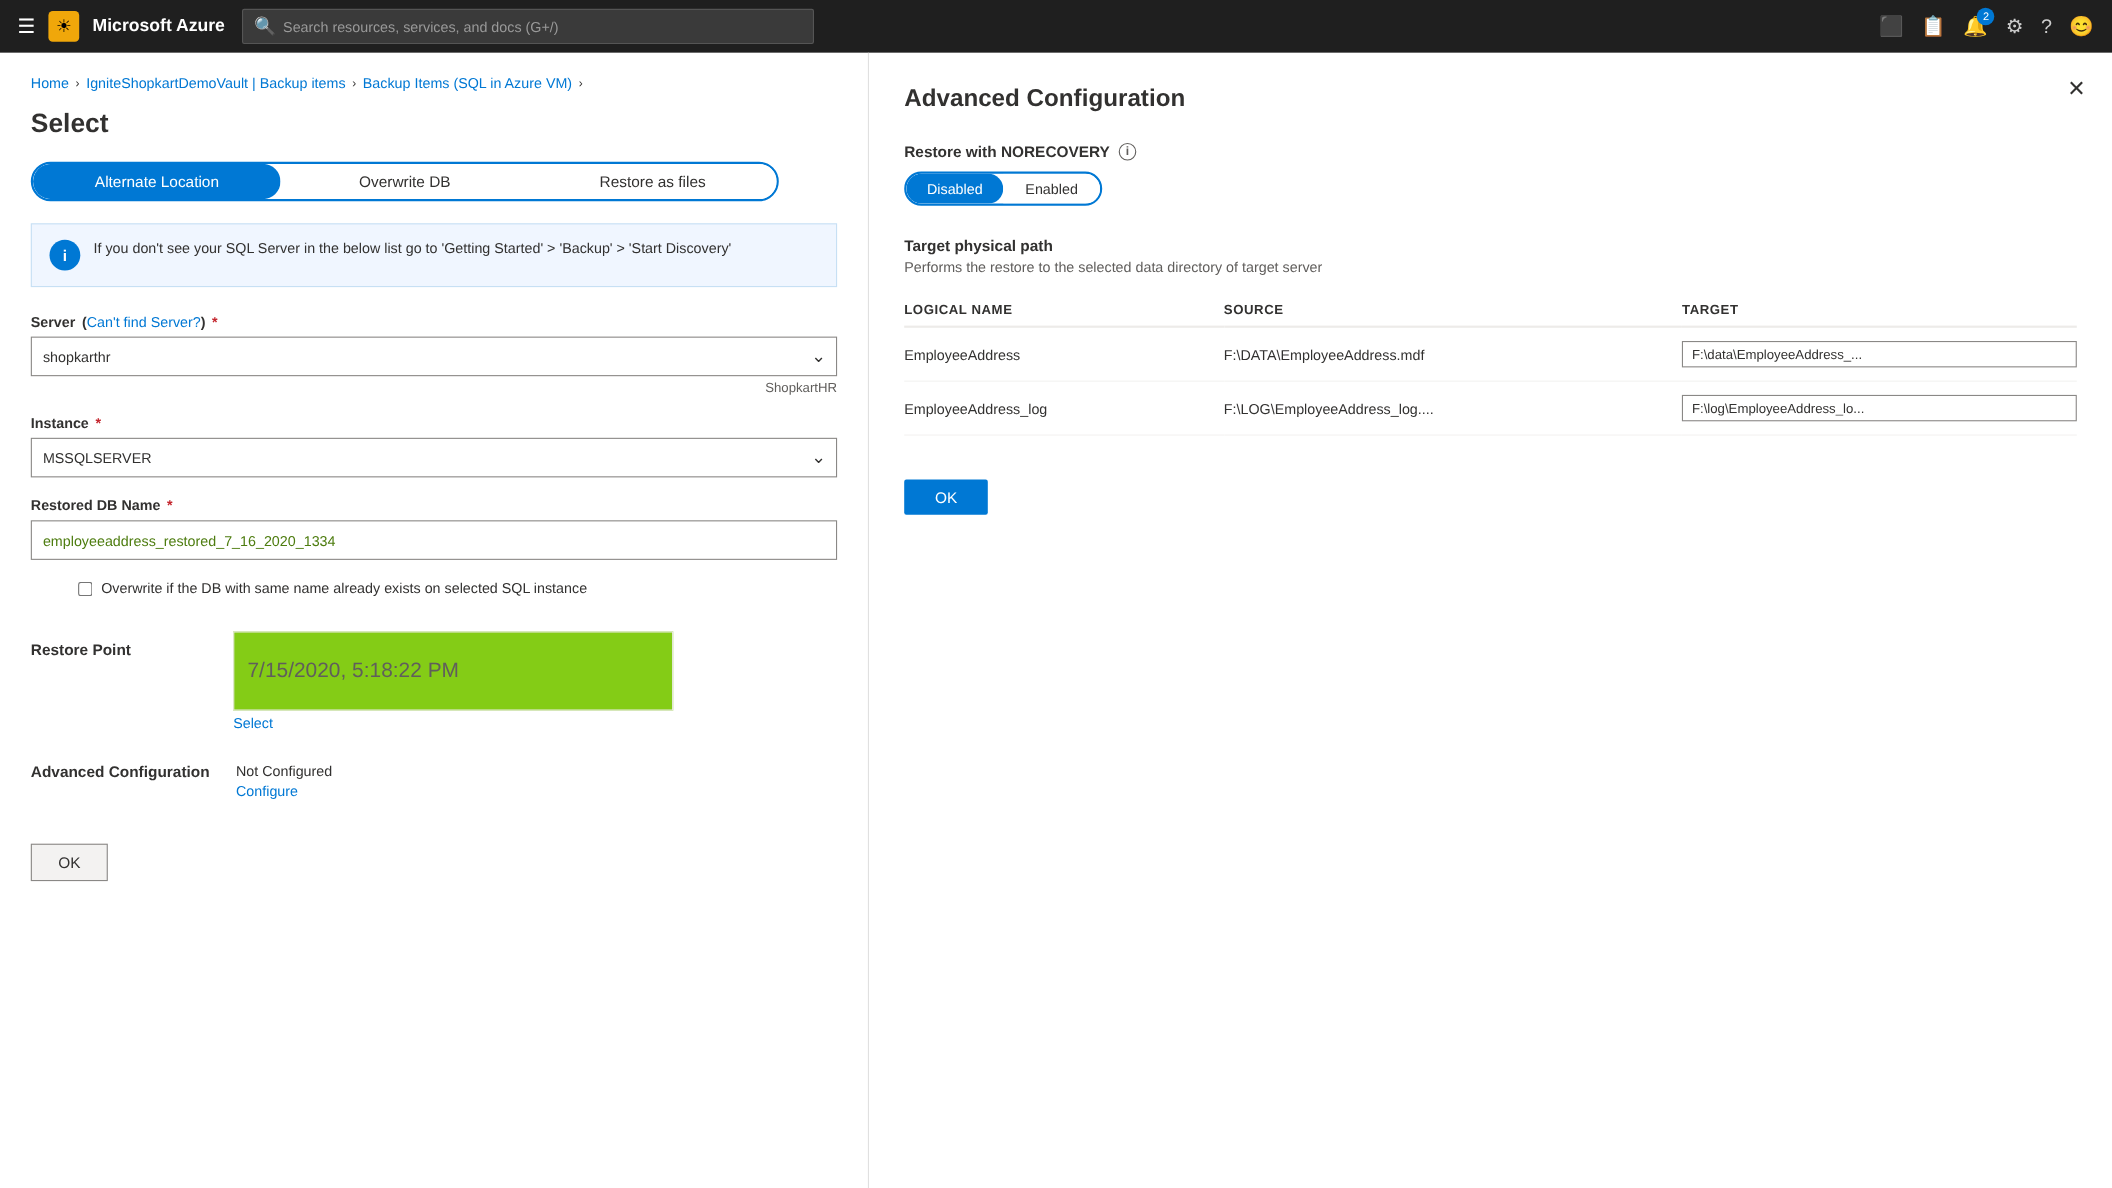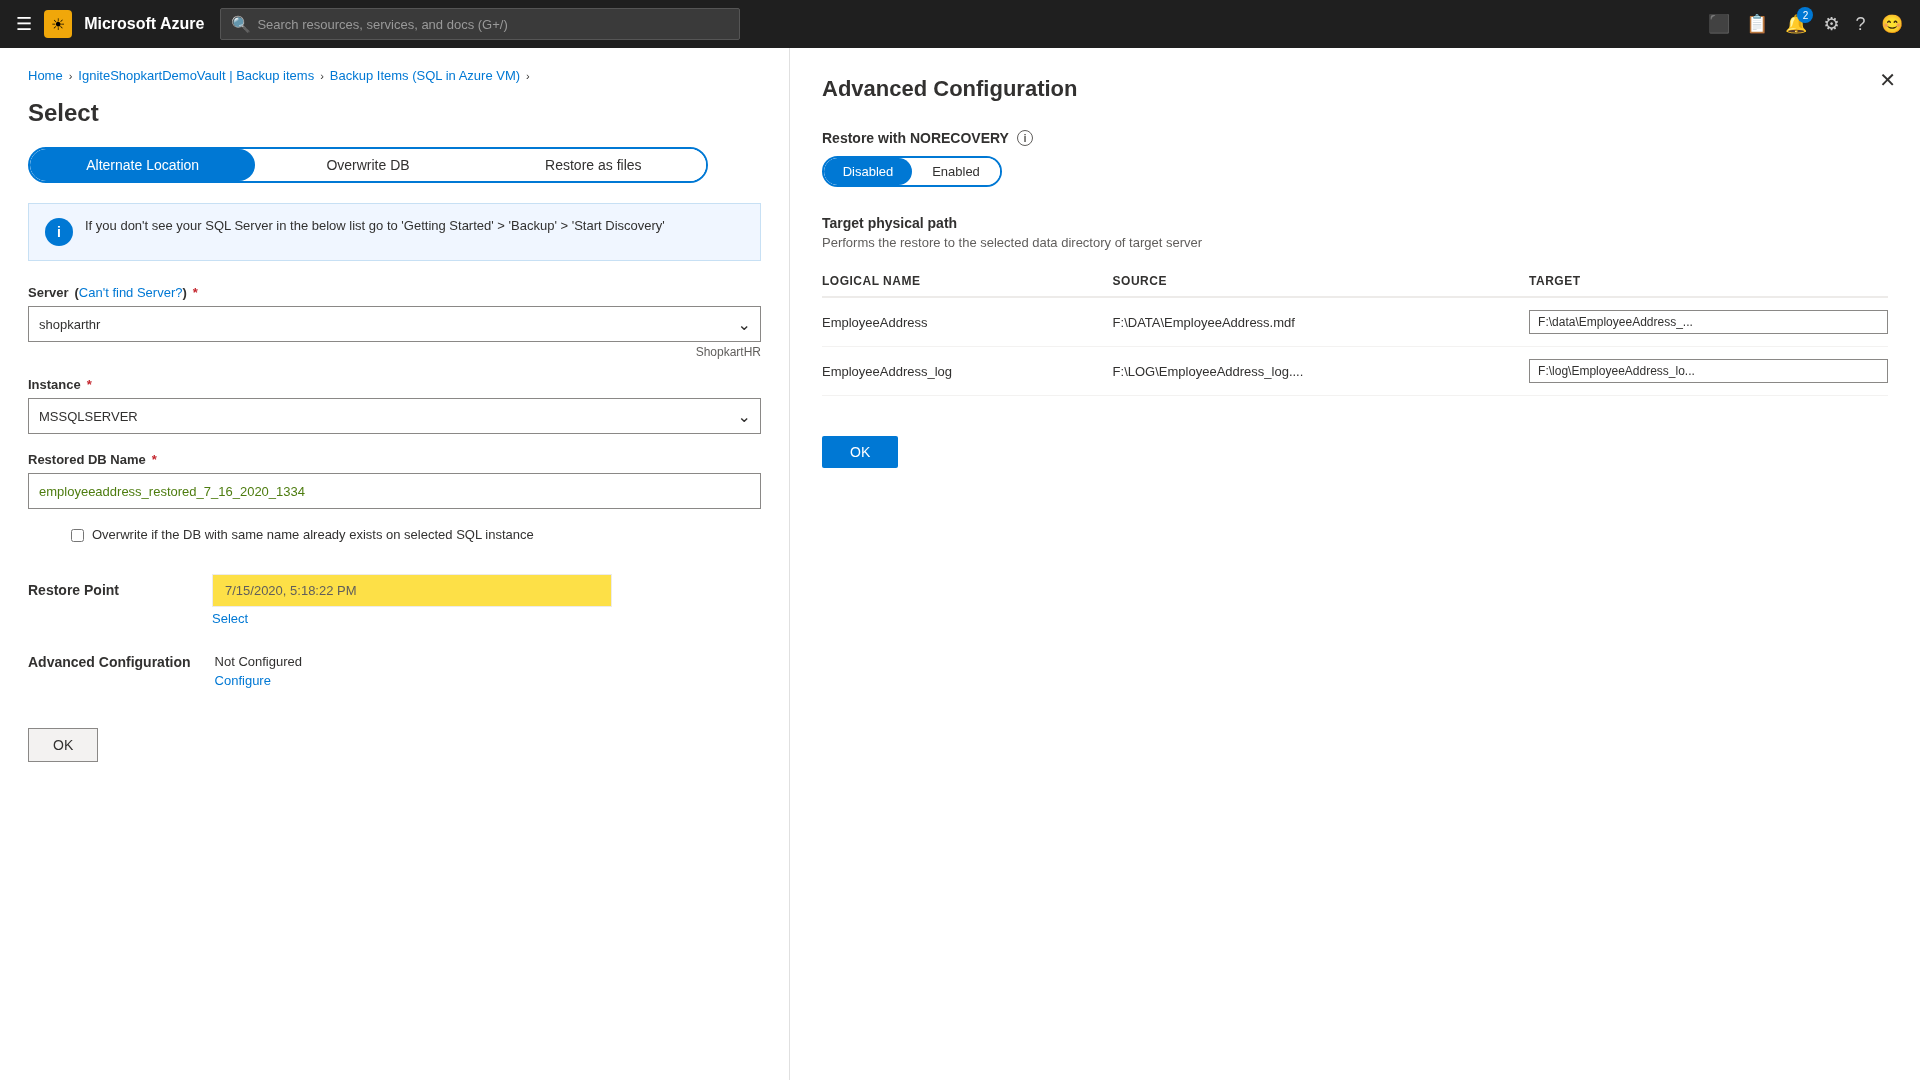--- a/index.html
+++ b/index.html
@@ -220,24 +220,24 @@
     }
     .restore-point-label {
       font-size: 14px;
       font-weight: 600;
       color: #323130;
       min-width: 160px;
       padding-top: 8px;
     }
     .restore-point-right { display: flex; flex-direction: column; gap: 4px; }
     .restore-point-value {
-      background: #fde047;
+      background: #84cc16;
       border: 1px solid #edebe9;
-      padding: 8px 12px;
-      font-size: 13px;
+      padding: 24px 12px;
+      font-size: 19px;
       color: #605e5c;
       width: 400px;
     }
     .restore-point-link {
       color: #0078d4;
       font-size: 13px;
       cursor: pointer;
       text-decoration: none;
     }
 

